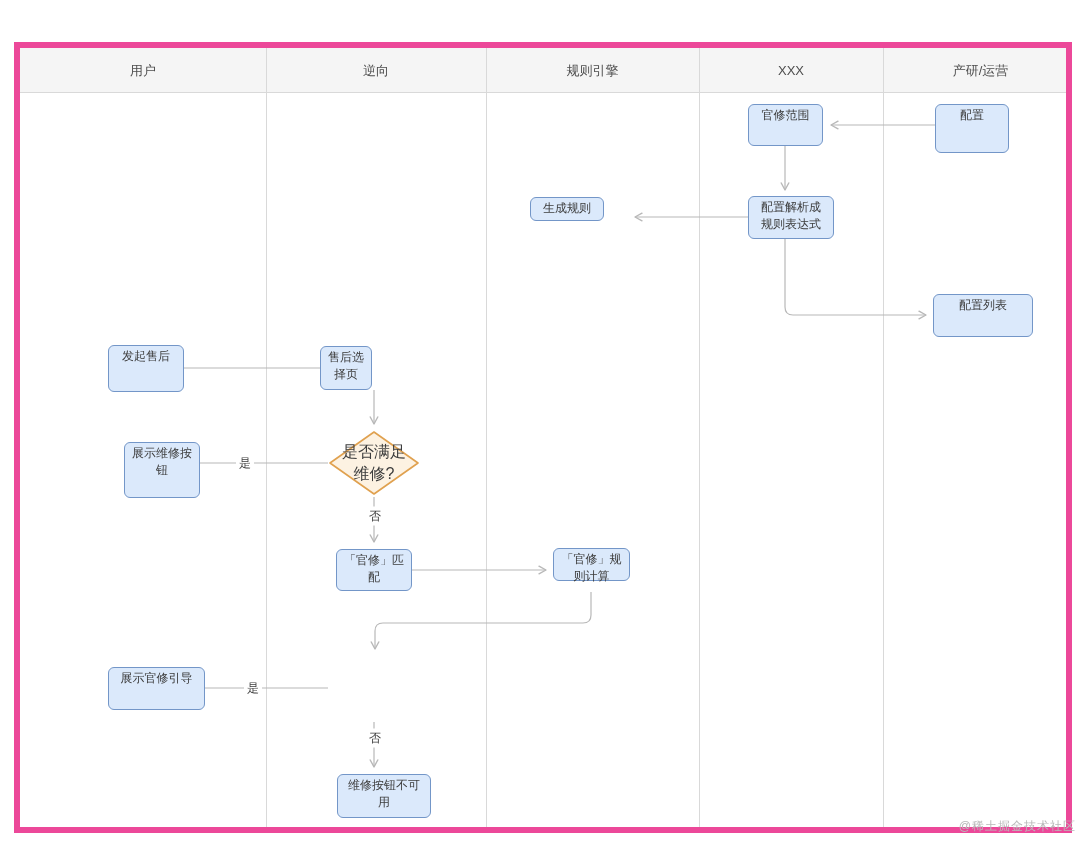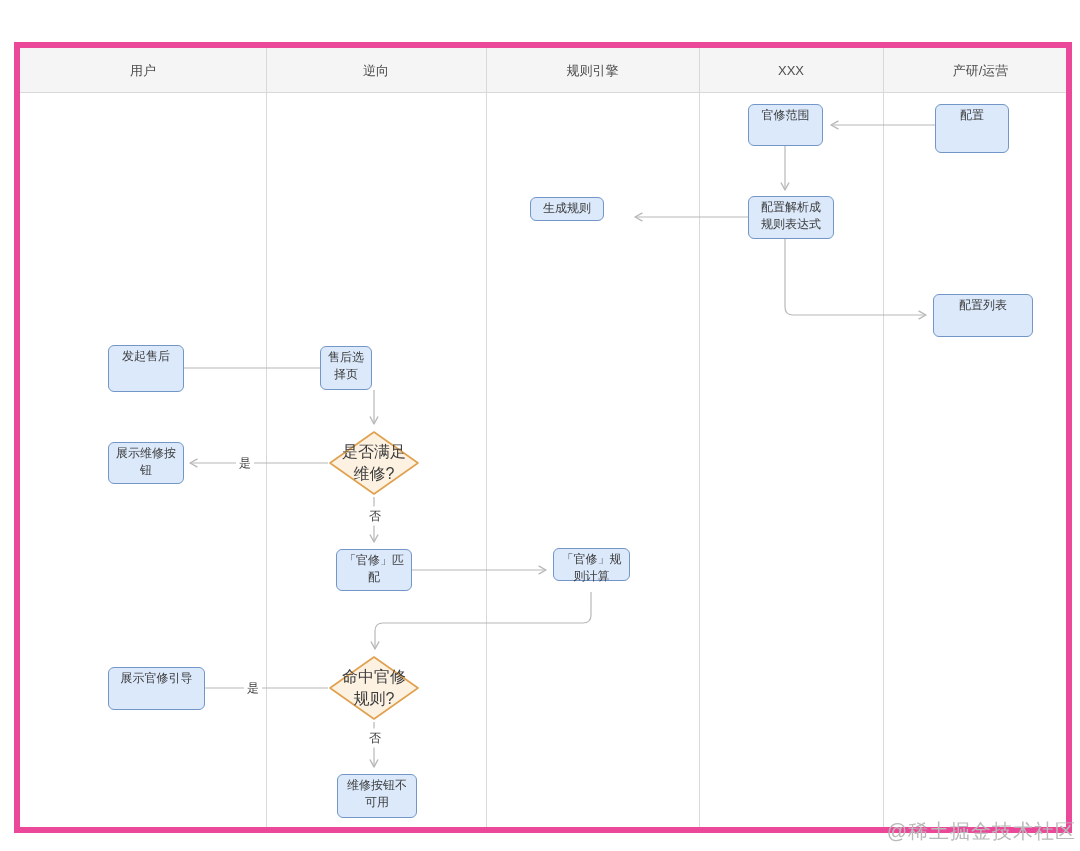--- a/index.html
+++ b/index.html
@@ -53,21 +53,21 @@
 
   
   .edge-label {
     position: absolute; transform: translate(-50%, -50%);
     background: #ffffff; padding: 1px 3px;
     font-size: 12px; color: #3c3c3c;
   }
 
   .watermark {
     position: absolute; right: 4px; top: 818px;
-    font-size: 20px; color: #b9b9b9; letter-spacing: 1px;
+    font-size: 12px; color: #b9b9b9; letter-spacing: 1px;
   }
 </style>
 </head>
 <body>
 
 <div id="canvas">
 
   <div class="swimlane-table">
     <div class="lane-header-bg"></div>
     <div class="lane-divider" style="left:246px"></div>
@@ -117,47 +117,41 @@
   </div>
   <div class="rect-node" style="left:933px;top:294px;width:100px;height:43px">
     <span>配置列表</span>
   </div>
   <div class="rect-node" style="left:108px;top:345px;width:76px;height:47px">
     <span>发起售后</span>
   </div>
   <div class="rect-node" style="left:320px;top:346px;width:52px;height:44px">
     <span>售后选择页</span>
   </div>
-  <div class="rect-node" style="left:108px;top:442px;width:76px;height:42px">
+  <div class="rect-node" style="left:124px;top:442px;width:76px;height:56px">
     <span>展示维修按钮</span>
   </div>
   <div class="rect-node" style="left:336px;top:549px;width:76px;height:42px">
     <span>「官修」匹配</span>
   </div>
   <div class="rect-node" style="left:553px;top:548px;width:77px;height:33px">
     <span>「官修」规则计算</span>
   </div>
   <div class="rect-node" style="left:108px;top:667px;width:97px;height:43px">
     <span>展示官修引导</span>
   </div>
-  <div class="rect-node" style="left:337px;top:774px;width:80px;height:44px">
+  <div class="rect-node" style="left:337px;top:774px;width:94px;height:44px">
     <span>维修按钮不可用</span>
   </div>
 
   <div class="diamond-node" style="left:328px;top:430px">
     <svg width="92" height="66" viewBox="0 0 92 66">
       <polygon points="2,33 46,2 90,33 46,64" fill="#fdf2e2" stroke="#e0a14f" stroke-width="1.6" stroke-linejoin="round"></polygon>
     </svg>
     <div class="diamond-label">是否满足维修?</div>
-  </div>
-  <div class="diamond-node" style="left:328px;top:655px">
-    <svg width="92" height="66" viewBox="0 0 92 66">
-      <polygon points="2,33 46,2 90,33 46,64" fill="#fdf2e2" stroke="#e0a14f" stroke-width="1.6" stroke-linejoin="round"></polygon>
-    </svg>
-    <div class="diamond-label">命中官修规则?</div>
   </div>
 
   <div class="edge-label" style="left:245px;top:463px">是</div>
   <div class="edge-label" style="left:375px;top:516px">否</div>
   <div class="edge-label" style="left:253px;top:688px">是</div>
   <div class="edge-label" style="left:375px;top:738px">否</div>
 
   <div class="watermark">@稀土掘金技术社区</div>
 
 </div>

